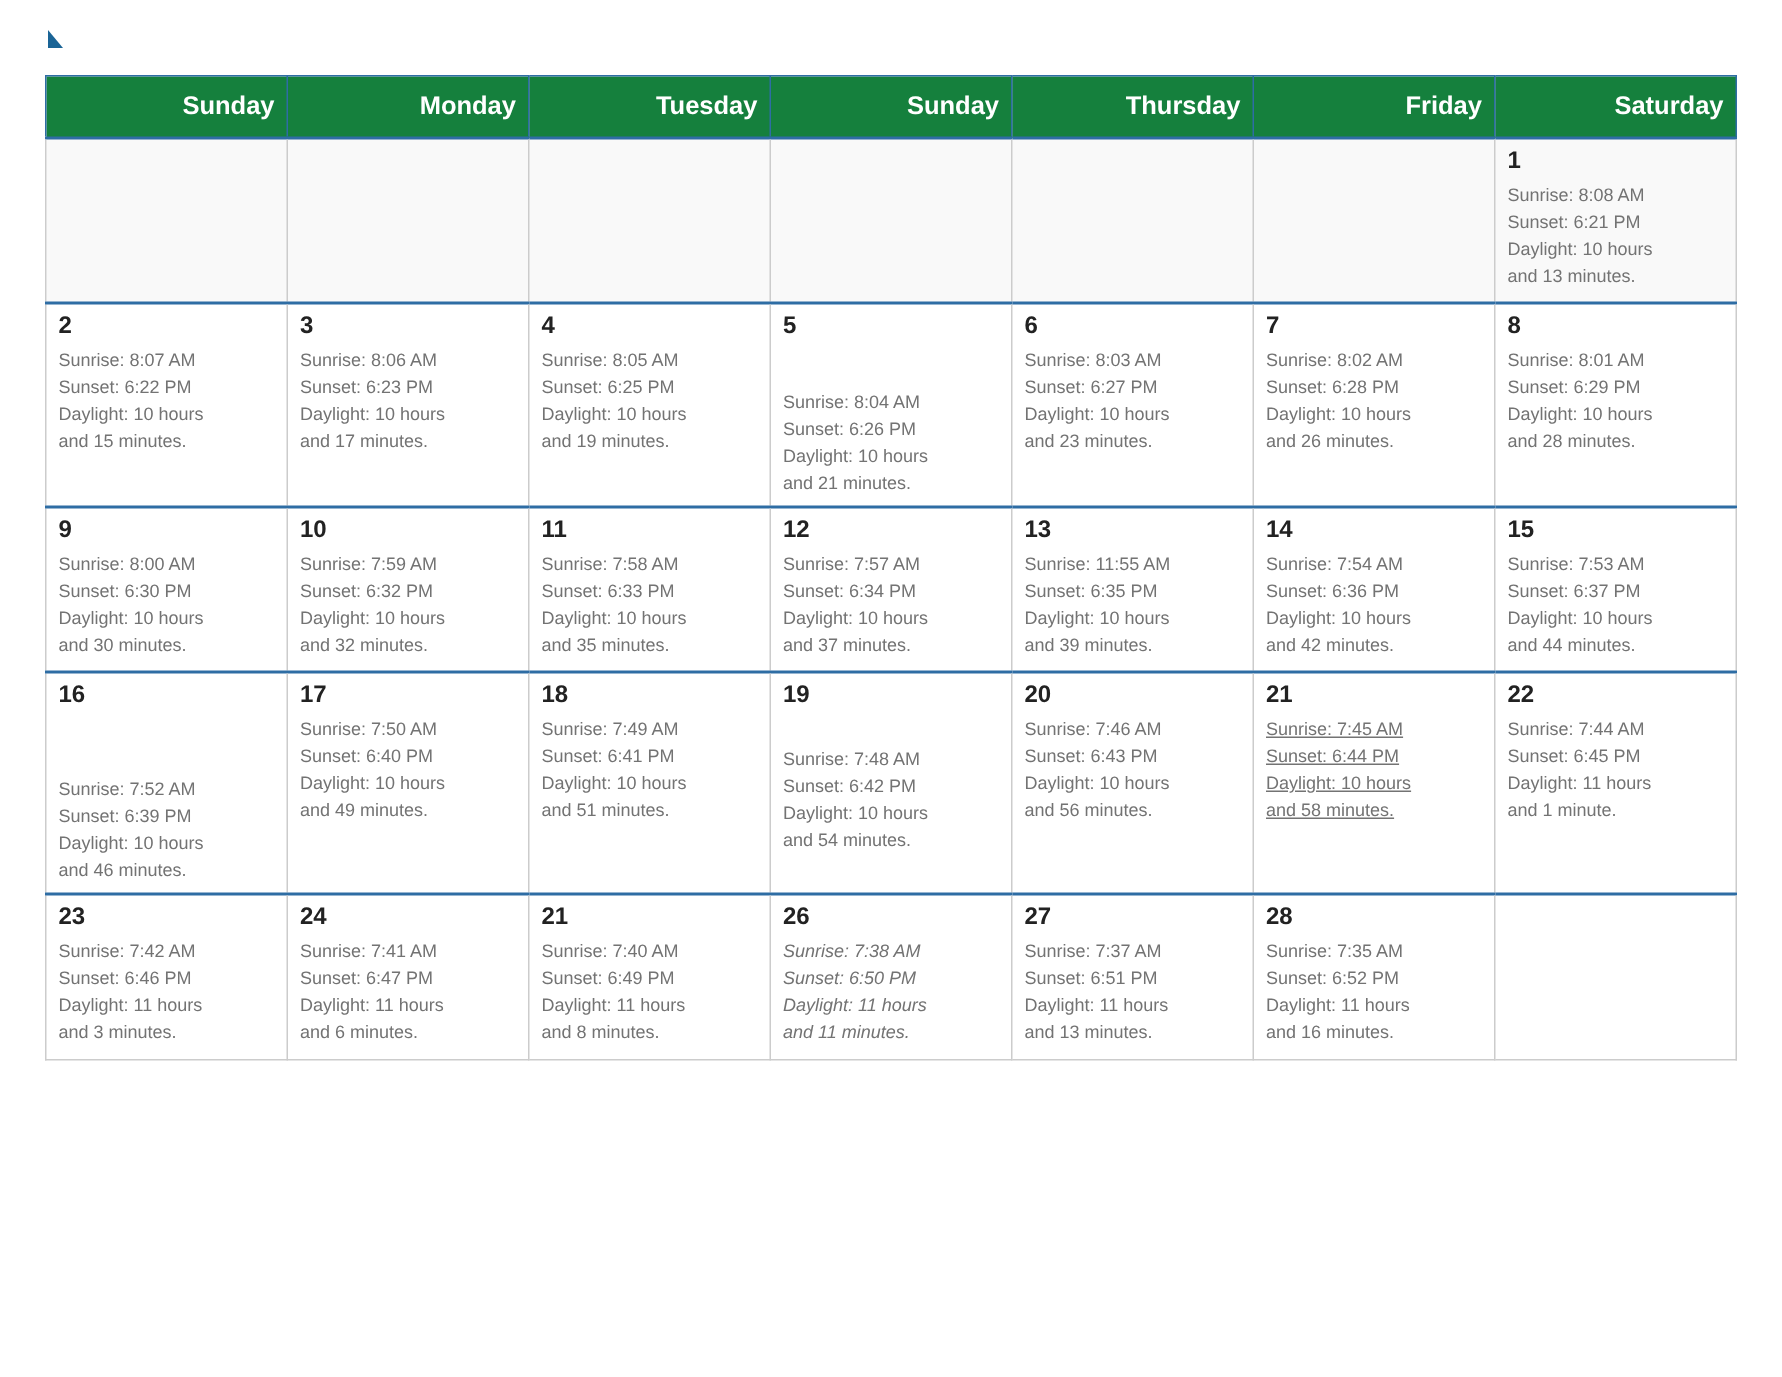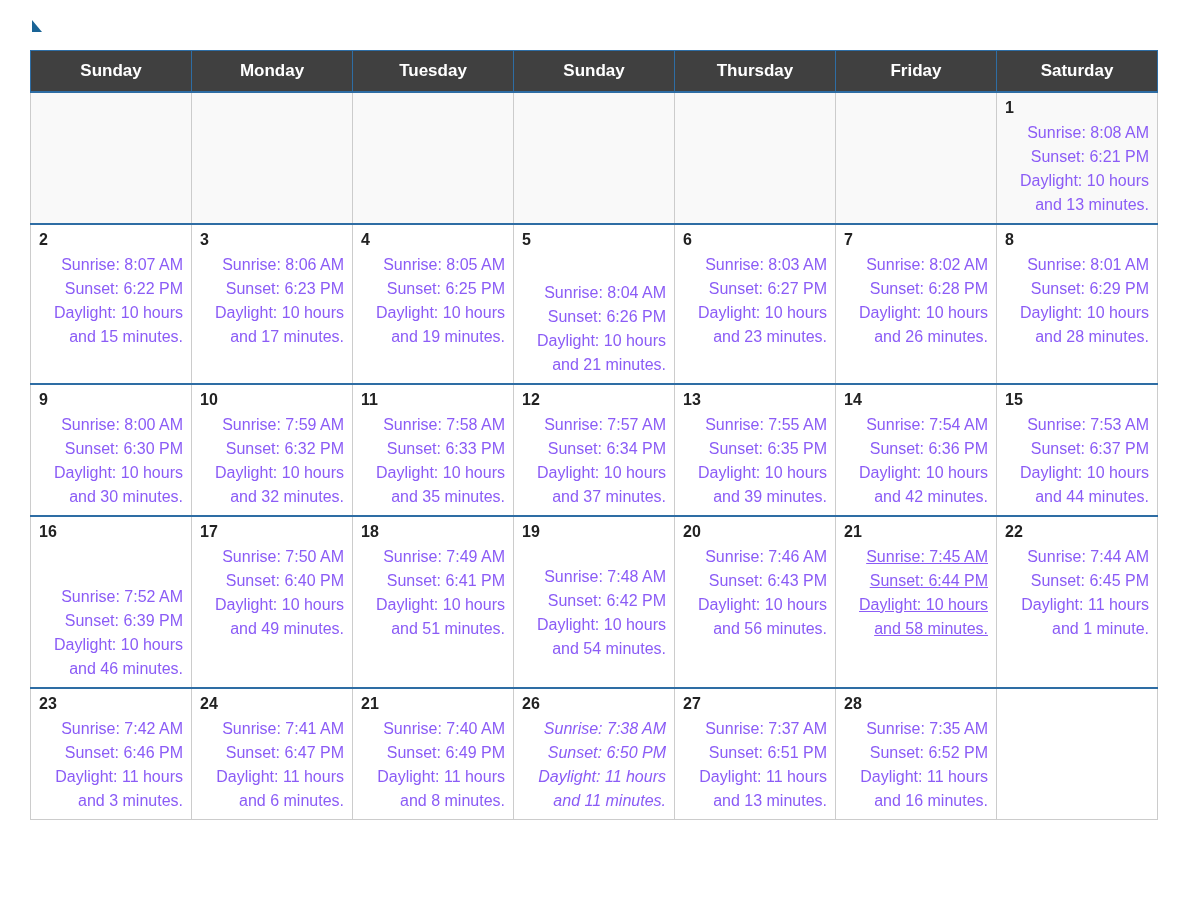--- a/index.html
+++ b/index.html
@@ -58,26 +58,26 @@
       font-size: 22px;
       color: #444;
       margin-top: 4px;
     }
     .calendar {
       width: 100%;
       border-collapse: collapse;
       border: 1px solid #aaa;
     }
     .calendar th {
-      background-color: #404040;
+      background-color: #15803d;
       color: #fff;
       font-size: 17px;
       font-weight: bold;
       padding: 10px 8px;
-      text-align: center;
+      text-align: right;
       border: 1px solid #2e6da4;
     }
     .calendar td {
       vertical-align: top;
       padding: 6px 8px;
       border: 1px solid #ccc;
       width: 14.28%;
       min-height: 110px;
       height: 110px;
       background: #fff;
@@ -86,24 +86,23 @@
       background: #f9f9f9;
     }
     .day-num {
       font-size: 16px;
       font-weight: bold;
       color: #222;
       display: block;
       margin-bottom: 4px;
     }
     .day-info {
-      font-size: 16px;
-      color: #8b5cf6;
+      font-size: 12px;
+      color: #737373;
       line-height: 1.5;
-      text-align: right;
     }
     .empty-cell {
       background: #f9f9f9;
     }
     .calendar tbody tr td {
       border-top: 2px solid #2e6da4;
     }
     .calendar tbody tr td + td {
       border-top: 1px solid #ccc;
     }
@@ -235,21 +234,21 @@
         </td>
         <td>
           <span class="day-num">12</span>
           <div class="day-info" style="white-space: pre-line;">Sunrise: 7:57 AM
 Sunset: 6:34 PM
 Daylight: 10 hours
 and 37 minutes.</div>
         </td>
         <td>
           <span class="day-num">13</span>
-          <div class="day-info" style="white-space: pre-line;">Sunrise: 7:55 AM
+          <div class="day-info" style="white-space: pre-line;">Sunrise: 11:55 AM
 Sunset: 6:35 PM
 Daylight: 10 hours
 and 39 minutes.</div>
         </td>
         <td>
           <span class="day-num">14</span>
           <div class="day-info" style="white-space: pre-line;">Sunrise: 7:54 AM
 Sunset: 6:36 PM
 Daylight: 10 hours
 and 42 minutes.</div>

